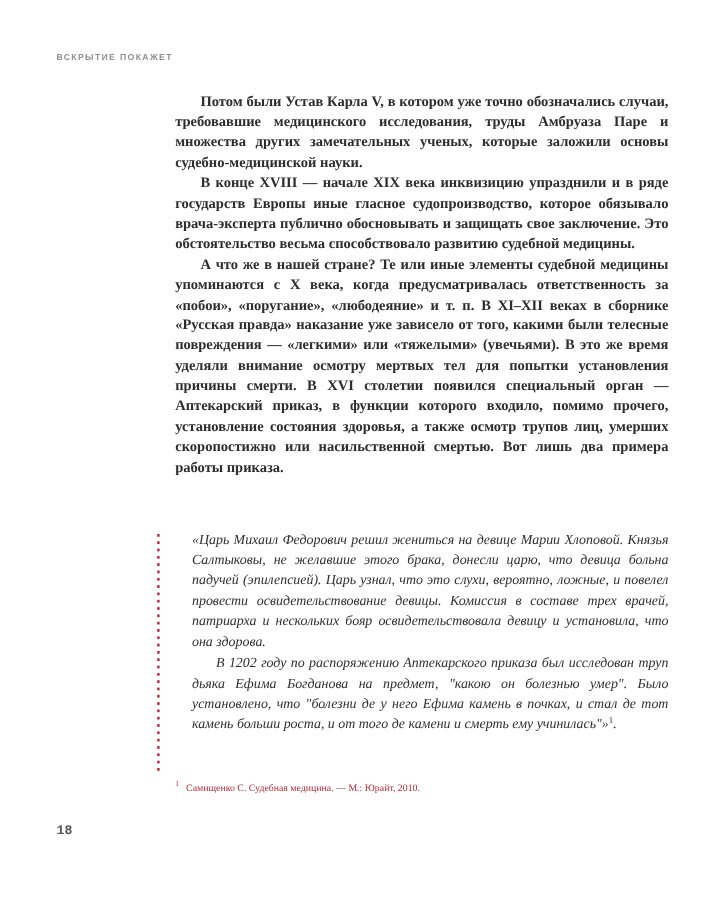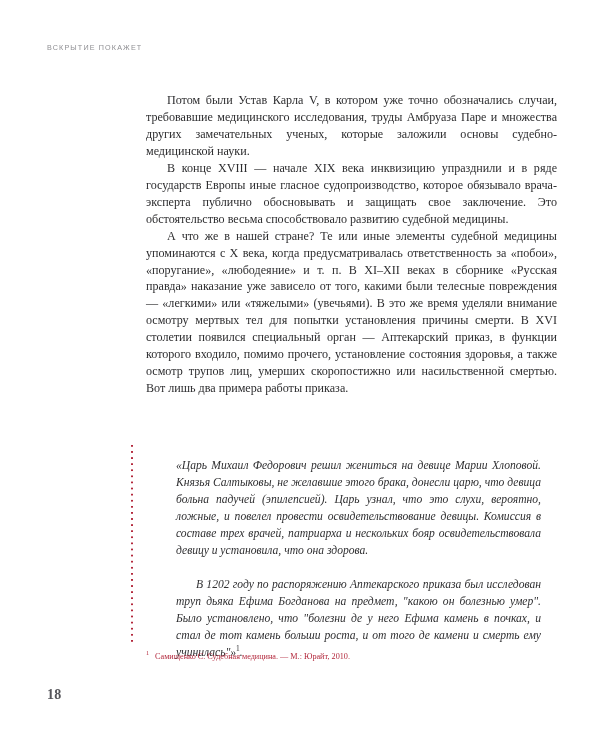--- a/index.html
+++ b/index.html
@@ -22,33 +22,34 @@
     background: #ffffff;
   }
 
   
   .running-head {
     position: absolute;
     left: 47px;
     top: 43px;
     font-family: "Liberation Sans", "DejaVu Sans", sans-serif;
     font-size: 7.2px;
-    font-weight: 400;
+    font-weight: 700;
     letter-spacing: 1.15px;
     color: #8f8f93;
     text-transform: uppercase;
     white-space: nowrap;
   }
 
   
   .text-column {
     position: absolute;
     left: 146px;
-    top: 92px;
+    top: 76px;
     width: 411px;
+    font-weight: bold;
   }
 
   .body-par {
     margin: 0;
     font-size: 12.1px;
     line-height: 16.95px;
     text-align: justify;
     text-indent: 21px;
     color: #2d2d2f;
     hyphens: manual;
@@ -69,21 +70,21 @@
     top: 4px;
     width: 2px;
     height: 199px;
     background-image:
       linear-gradient(to bottom, #b3283c 0 2.1px, rgba(255,255,255,0) 2.1px 6.1px);
     background-size: 2px 6.1px;
     background-repeat: repeat-y;
   }
 
   .quote-text {
-    margin: 16px;
+    margin: 0;
     padding-left: 29px;
     font-size: 11.6px;
     line-height: 17.1px;
     font-style: italic;
     text-align: justify;
     color: #2f2f31;
   }
 
   .quote-text + .quote-text {
     text-indent: 20px;
@@ -113,22 +114,22 @@
     vertical-align: super;
     line-height: 0;
     margin-right: 6px;
   }
 
   
   .folio {
     position: absolute;
     left: 47px;
     top: 687px;
-    font-family: Liberation Serif, serif;
-    font-size: 14px;
+    font-family: Liberation Mono, monospace;
+    font-size: 11px;
     font-weight: 700;
     color: #55555a;
     letter-spacing: 0.2px;
   }
 </style>
 </head>
 <body>
 
 <div class="page">
 

